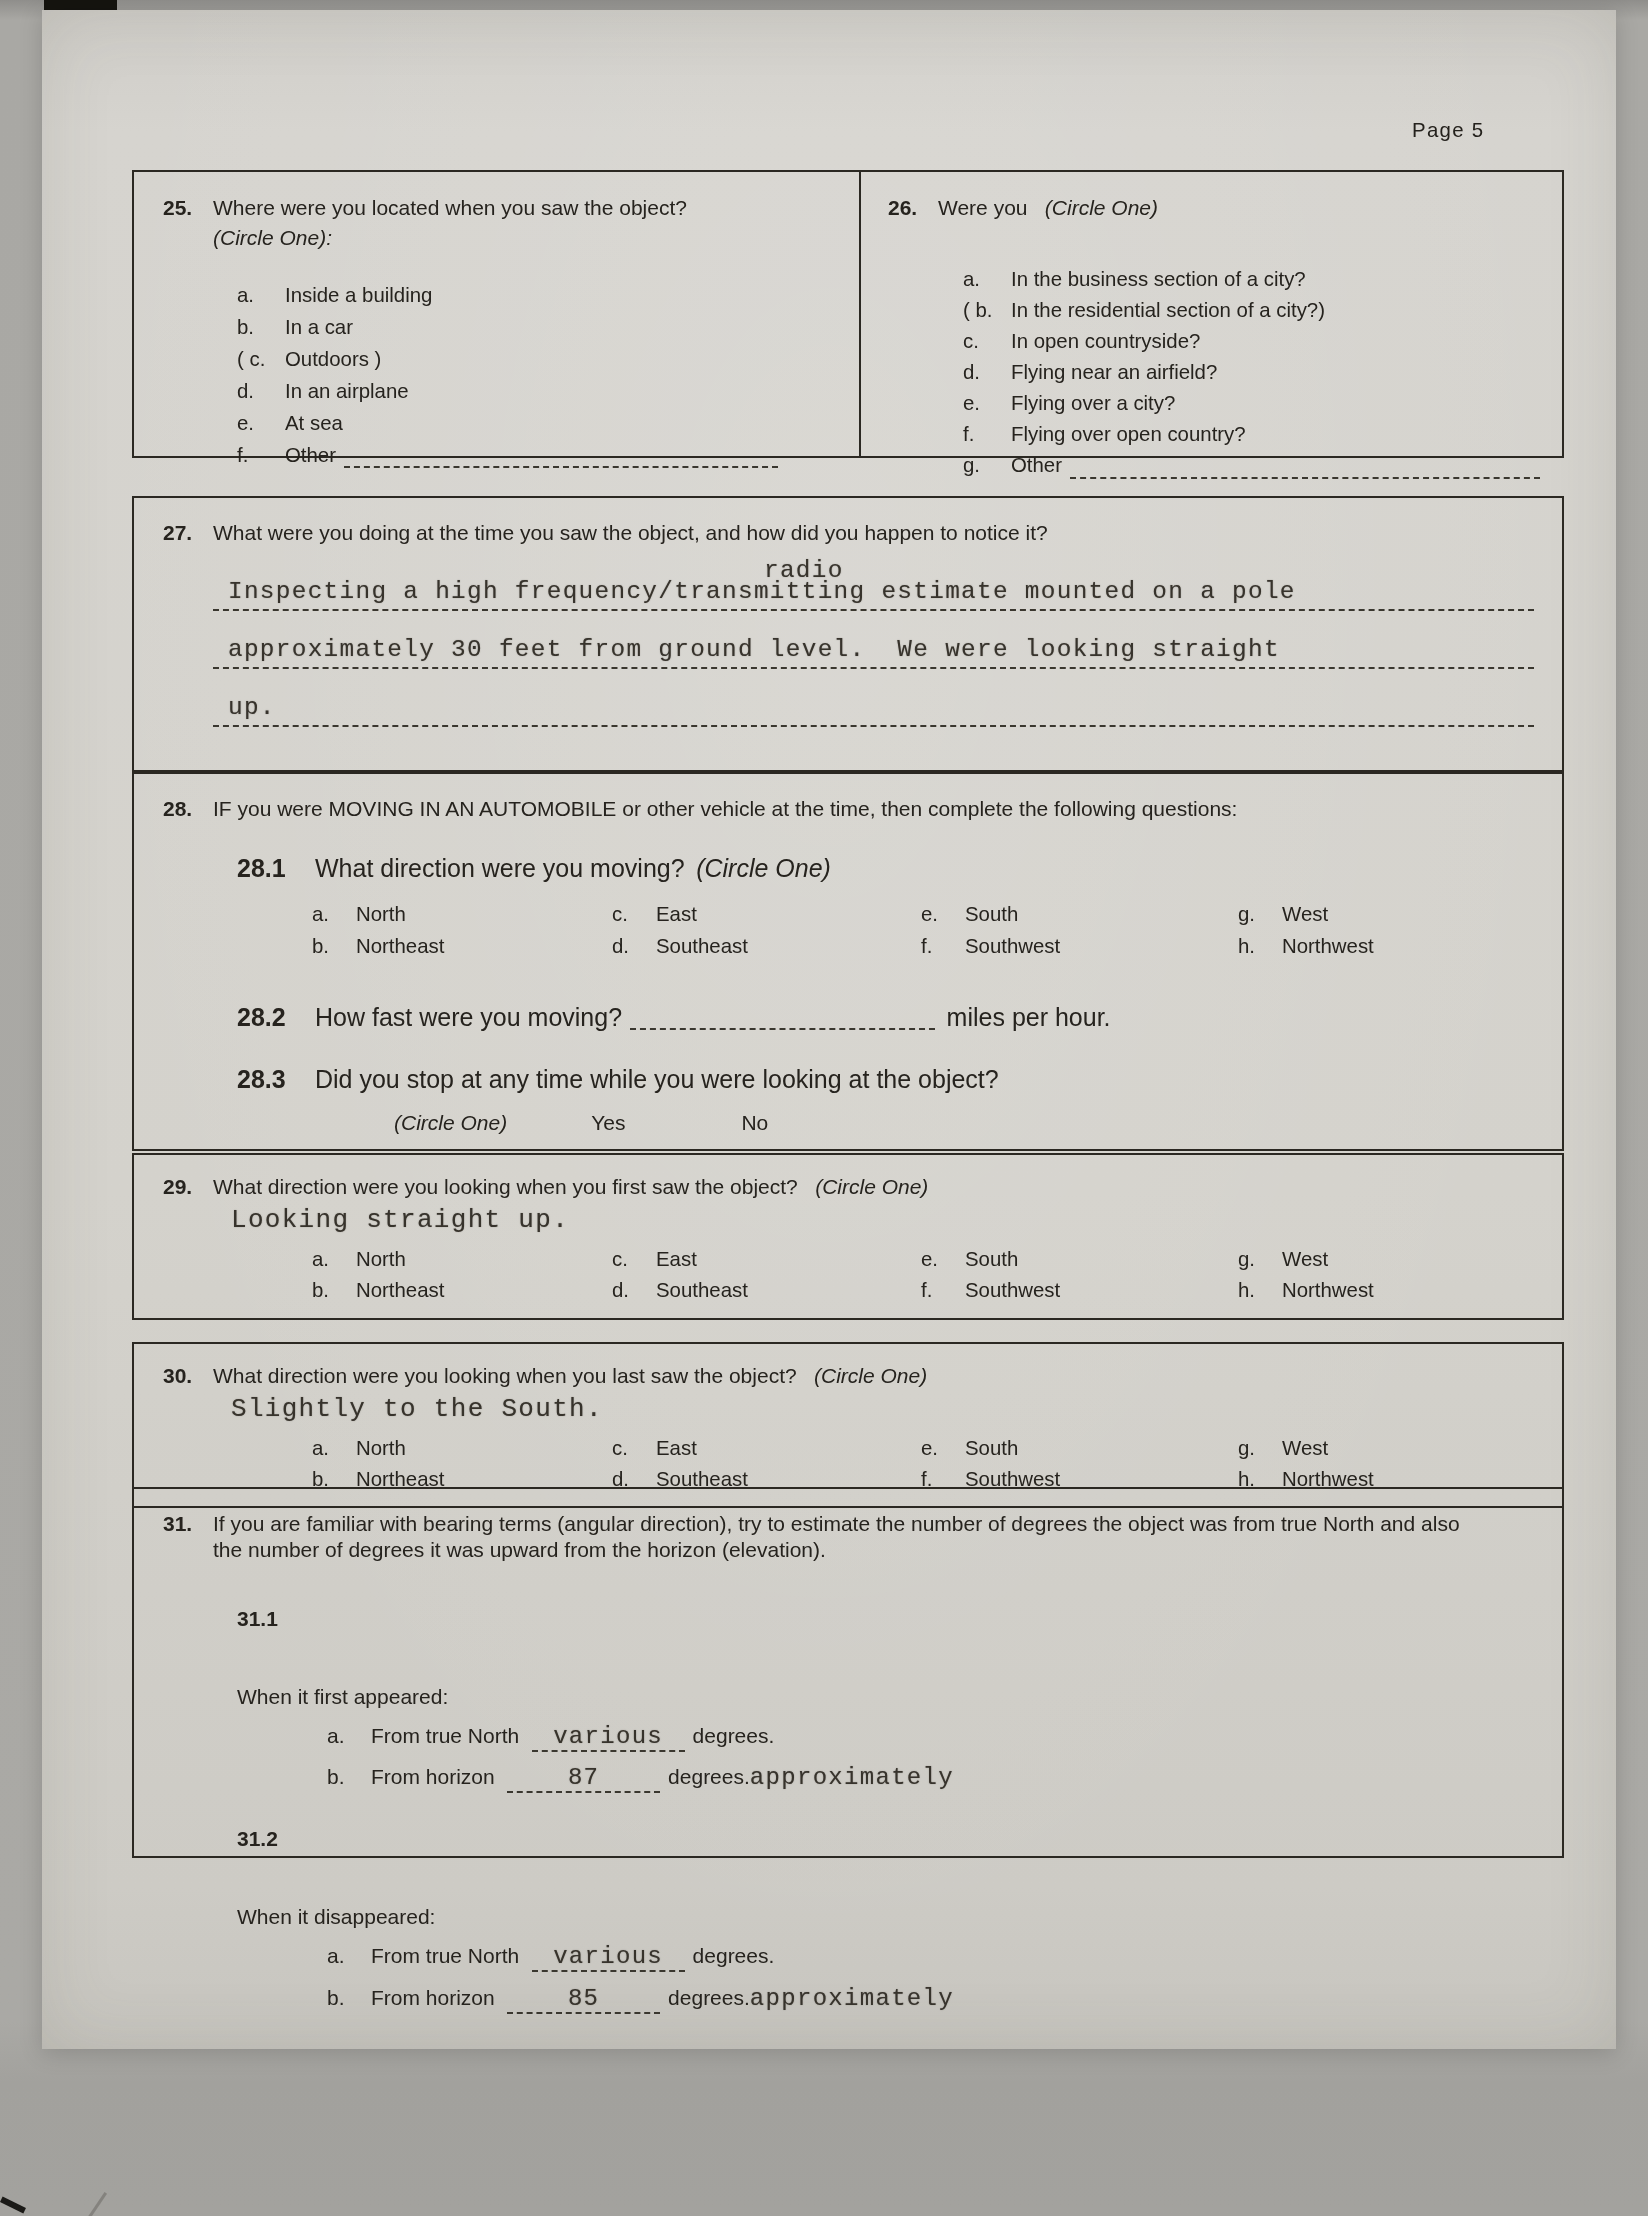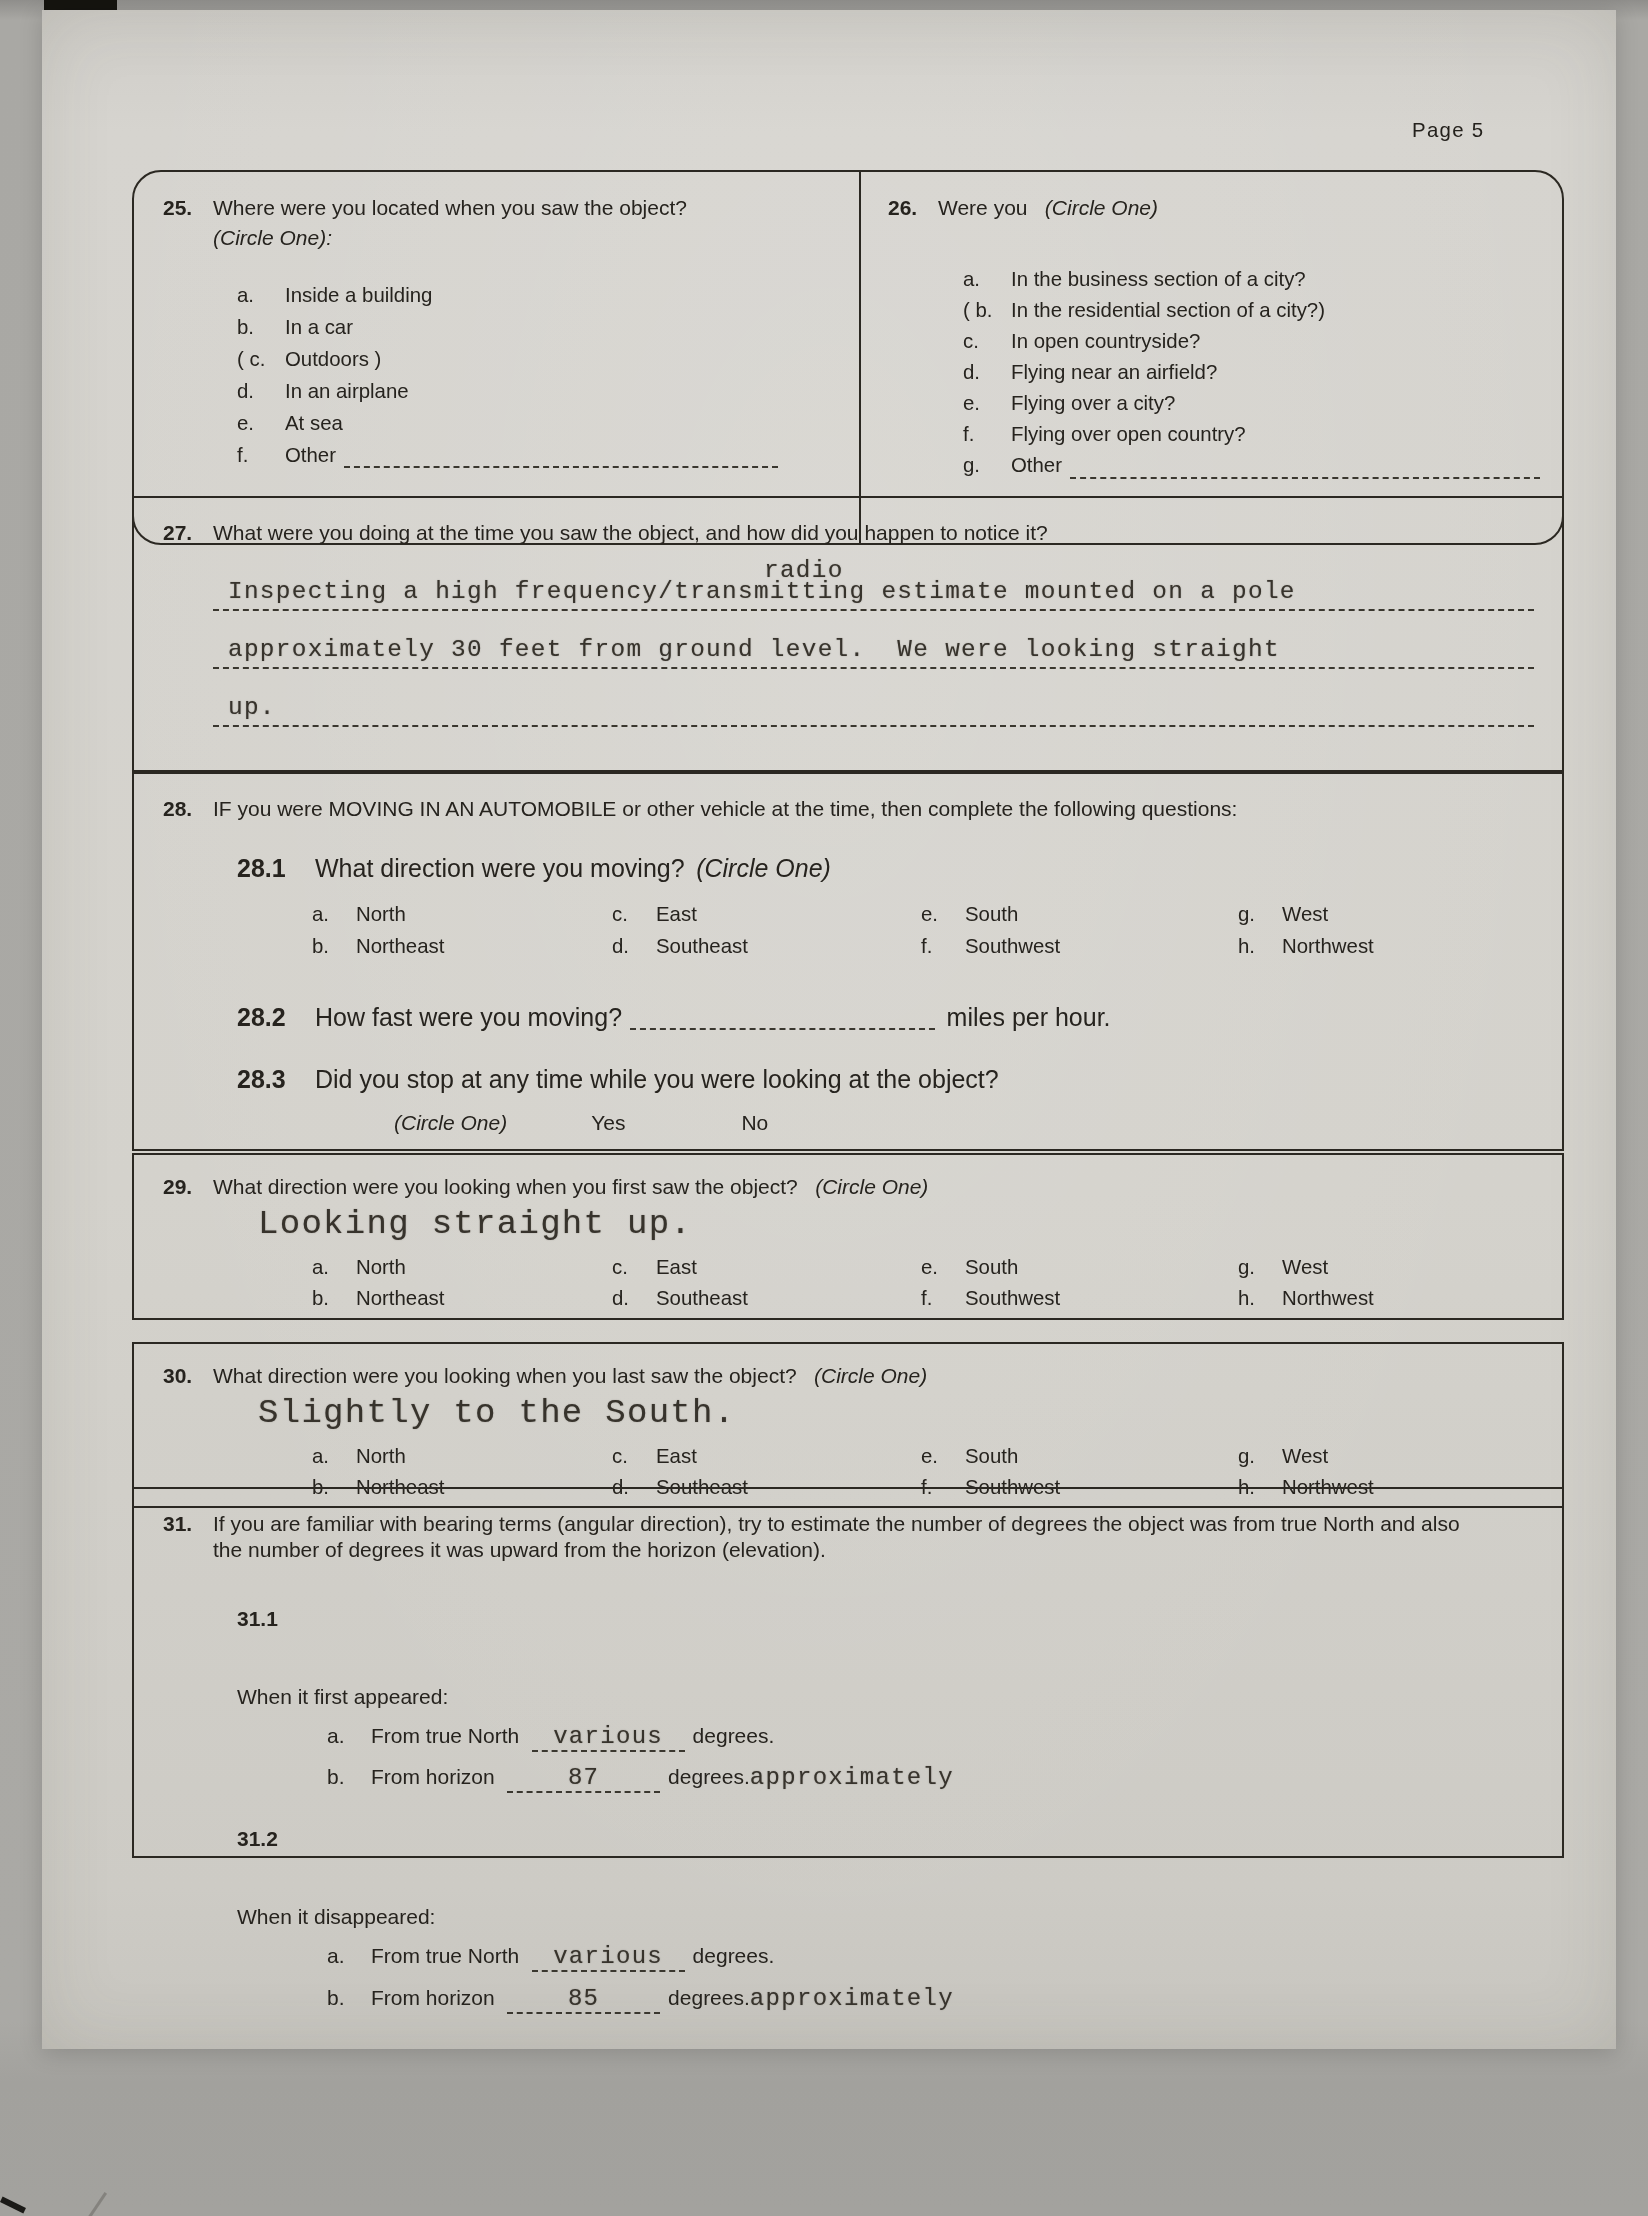--- a/index.html
+++ b/index.html
@@ -13,21 +13,21 @@
   .sheet {
     position:absolute; left:42px; top:9.8px; width:1574px; height:2039px;
     background:
       radial-gradient(ellipse at 50% 28%, rgba(255,255,255,.10), rgba(0,0,0,0) 70%),
       linear-gradient(180deg,#cfcdc8 0%,#d6d4cf 6%,#d4d2cc 58%,#cdcbc5 92%,#c7c5bf 100%);
     box-shadow: inset 0 0 71px rgba(80,75,65,.14), 0 3.5px 22px rgba(0,0,0,.16);
   }
   .page-label { position:absolute; left:1370px; top:109px; font-size:20.4px; letter-spacing:1.3px; color:#24211c; }
 
   .box { position:absolute; left:90px; width:1432px; border:2.2px solid #2b2822; }
-  .box1 { top:160px;  height:375px; display:flex;border-radius:29px; }
+  .box1 { top:160px;  height:288px; display:flex; }
   .box2 { top:486px; height:276px; padding:22px 26.6px 0 29px; }
   .box3 { top:762px; height:379px; padding:22px 26.6px 0 29px; }
   .box4 { top:1143px; height:167px; padding:19.5px 26.6px 0 29px; }
   .box5 { top:1332px; height:166px; padding:19.5px 26.6px 0 29px; }
   .box6 { top:1477px; height:371px; padding:22px 26.6px 0 29px; }
 
   .col-left  { width:744px; border-right:2.2px solid #2b2822; padding:23px 17.7px 0 29px; }
   .col-right { flex:1; padding:23px 22px 0 27.5px; }
 
   .q-head { display:flex; align-items:flex-start; font-size:21px; line-height:26.6px; }
@@ -69,21 +69,21 @@
 
   .dir-grid { display:grid; grid-template-columns:300px 309px 317px auto;
               margin-left:149px; margin-top:17px; font-size:20.4px; }
   .dir-cell { display:flex; align-items:center; height:31.5px; }
   .dir-cell .okey { min-width:44px; }
 
   .circle-row { margin-top:18.6px; padding-left:231px; font-size:21px; display:flex; align-items:center; }
   .yes-label { margin-left:84px; }
   .no-label  { margin-left:116px; }
 
-  .typed-answer { margin-left:95px; font-size:34px; margin-top:4.4px; }
+  .typed-answer { margin-left:68px; font-size:26px; margin-top:4.4px; }
   .box4 .dir-grid, .box5 .dir-grid { margin-top:8px; }
 
   .deg-block-title { display:flex; margin-left:74px; font-size:21px; line-height:26.6px;flex-direction:column; }
   .deg-row { display:flex; align-items:baseline; margin-left:164px; margin-top:12.4px; font-size:21px; }
   .deg-row .okey { min-width:44px; }
   .dlabel { margin-right:4.4px; }
   .fill { display:inline-block; min-width:153px; text-align:center;
           border-bottom:2.2px dashed #3a372f; font-size:24px; margin:0 8px; }
   .dsuffix { }
   .note { font-size:24px; }

